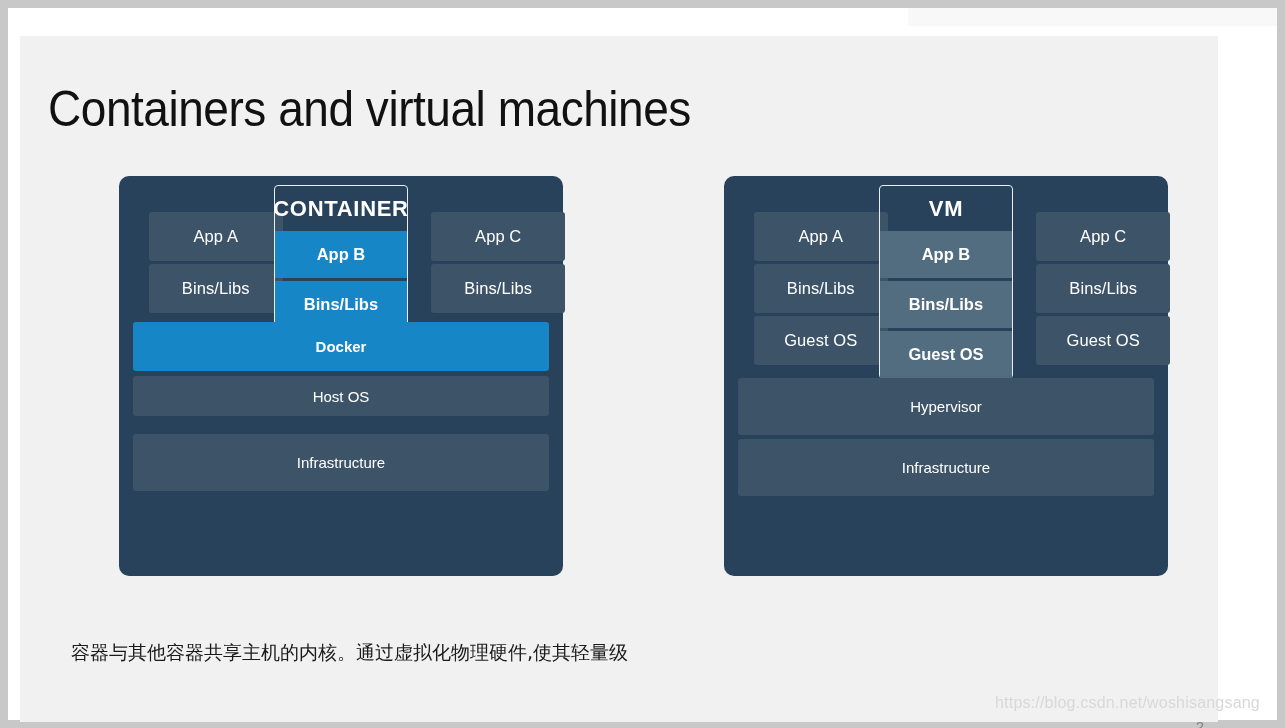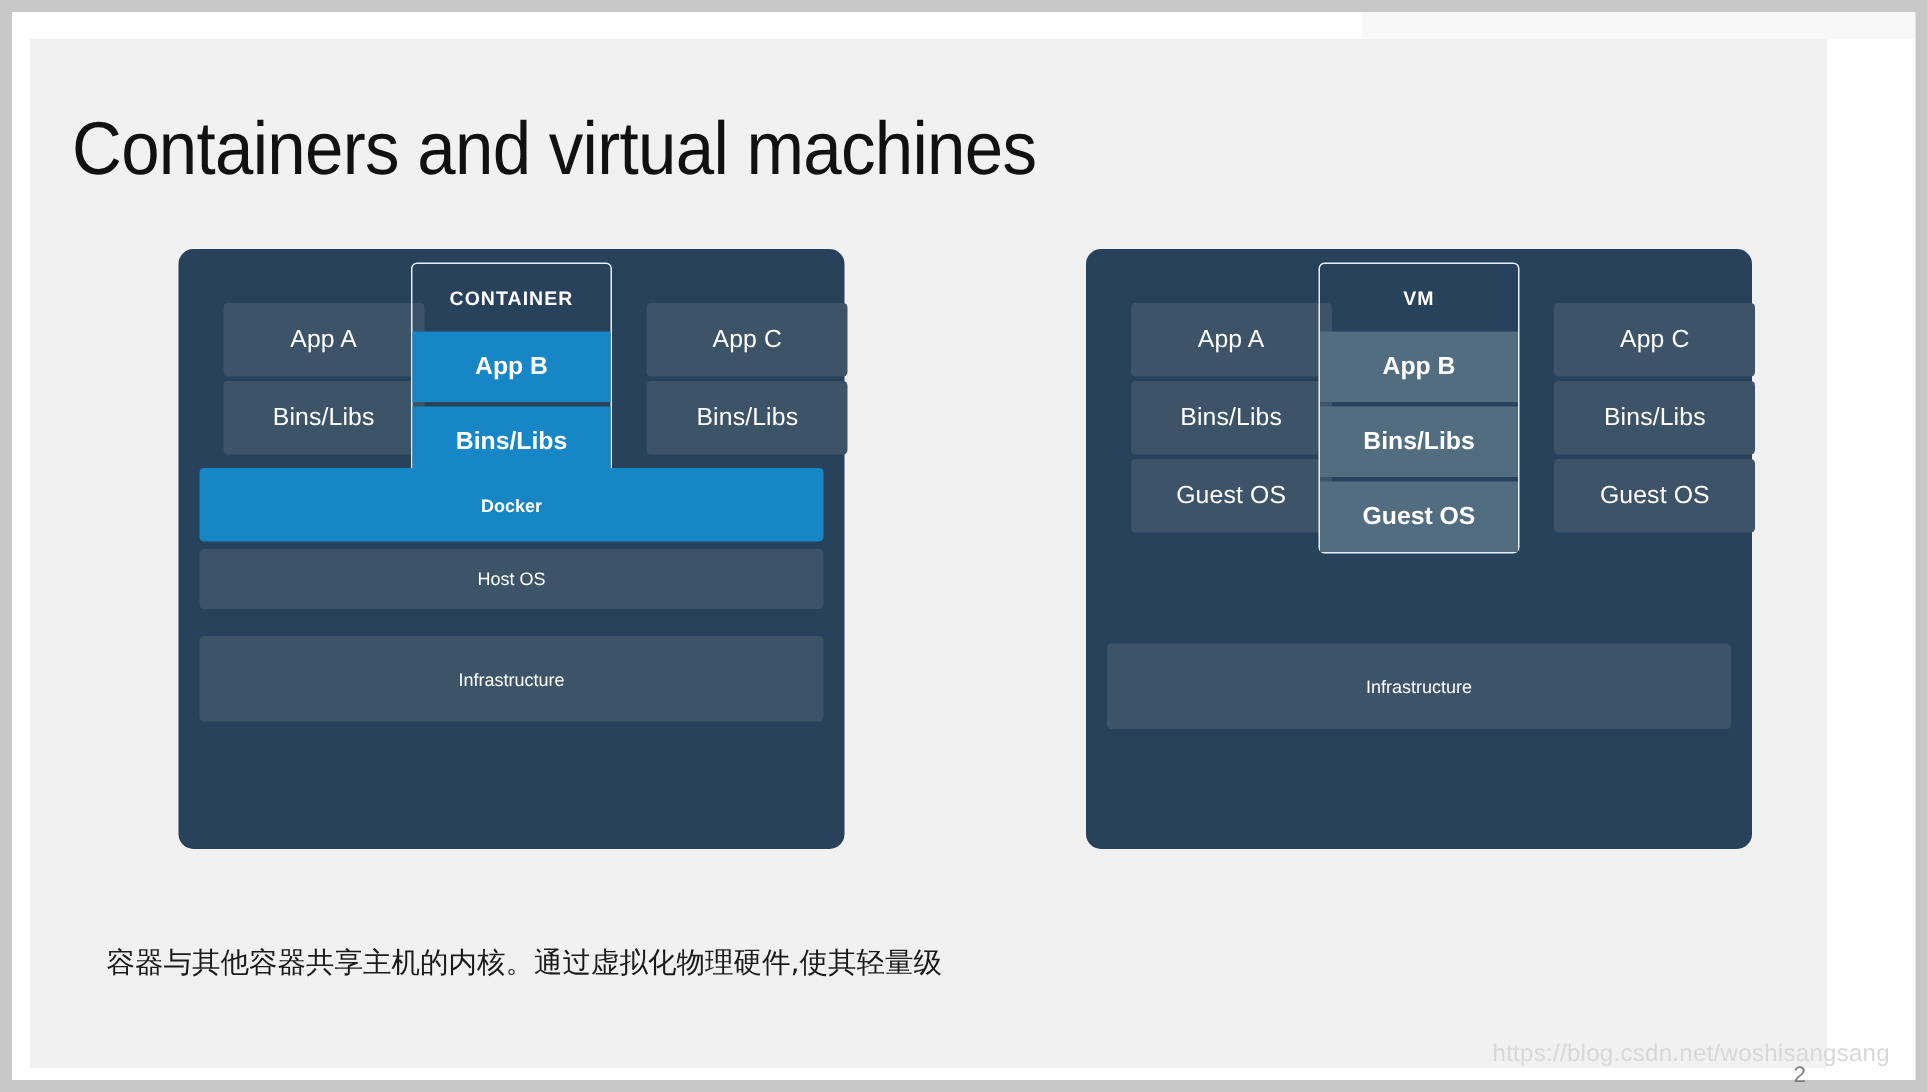--- a/index.html
+++ b/index.html
@@ -36,21 +36,21 @@
   .chrome-body {
     position: absolute;
     left: 8px; top: 26px;
     width: 1269px; height: 694px;
     background: #ffffff;
   }
 
   
   .slide {
     position: absolute;
-    left: 20px; top: 26px;
+    left: 20px; top: 36px;
     width: 1198px; height: 686px;
     background: #f1f1f1;
   }
 
   .slide-title {
     position: absolute;
     left: 28px; top: 44px;
     width: 1100px;
     font-family: "Liberation Sans Narrow", "Liberation Sans", "DejaVu Sans", sans-serif;
     font-size: 50px;
@@ -111,21 +111,21 @@
     border-radius: 4px;
     box-sizing: border-box;
     background: transparent;
   }
   .mid-head {
     height: 45px;
     display: flex;
     align-items: center;
     justify-content: center;
     color: #ffffff;
-    font-size: 13px;
+    font-size: 22px;
     font-weight: 600;
     letter-spacing: 0.7px;
   }
   .mid-cell {
     box-sizing: border-box;
     height: 47px;
     margin-bottom: 3px;
     display: flex;
     align-items: center;
     justify-content: center;
@@ -141,21 +141,21 @@
 
   
   .bar {
     position: absolute;
     left: 0;
     width: 100%;
     box-sizing: border-box;
     border-radius: 3px;
     background: #3d5468;
     color: #ffffff;
-    font-size: 12px;
+    font-size: 15px;
     display: flex;
     align-items: center;
     justify-content: center;
   }
   .bar.blue { background: #1786c6; font-weight: 700; }
 
   
   .caption {
     position: absolute;
     left: 51px;
@@ -241,20 +241,21 @@
           <div class="cell">Guest OS</div>
         </div>
 
         <div class="mid-wrap" style="top:-5px;">
           <div class="mid-head">VM</div>
           <div class="mid-cell hl-slate">App B</div>
           <div class="mid-cell hl-slate">Bins/Libs</div>
           <div class="mid-cell hl-slate">Guest OS</div>
         </div>
 
+        <div class="bar" style="top:188px; height:57px;">Hypervisor</div>
         <div class="bar" style="top:249px; height:57px;">Infrastructure</div>
 
       </div>
     </div>
 
     <div class="caption caption-l1">容器与其他容器共享主机的内核。通过虚拟化物理硬件,使其轻量级</div>
 
     <div class="page-number">2</div>
   </div>
 

